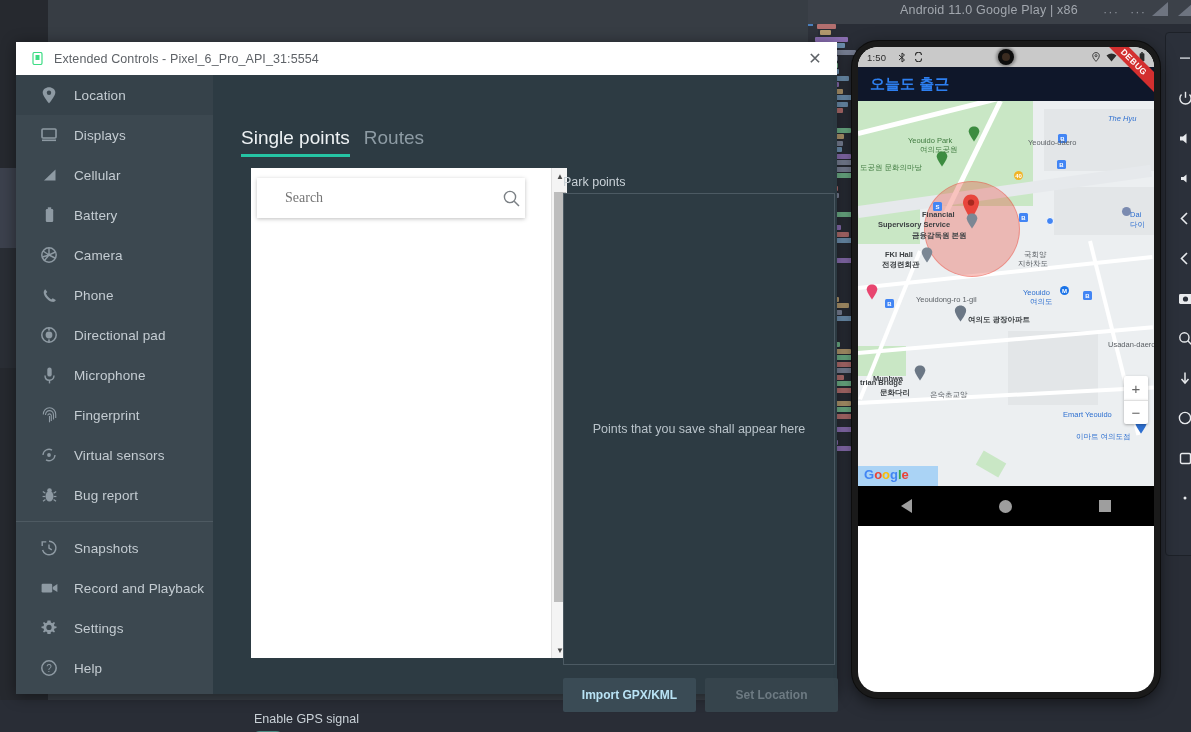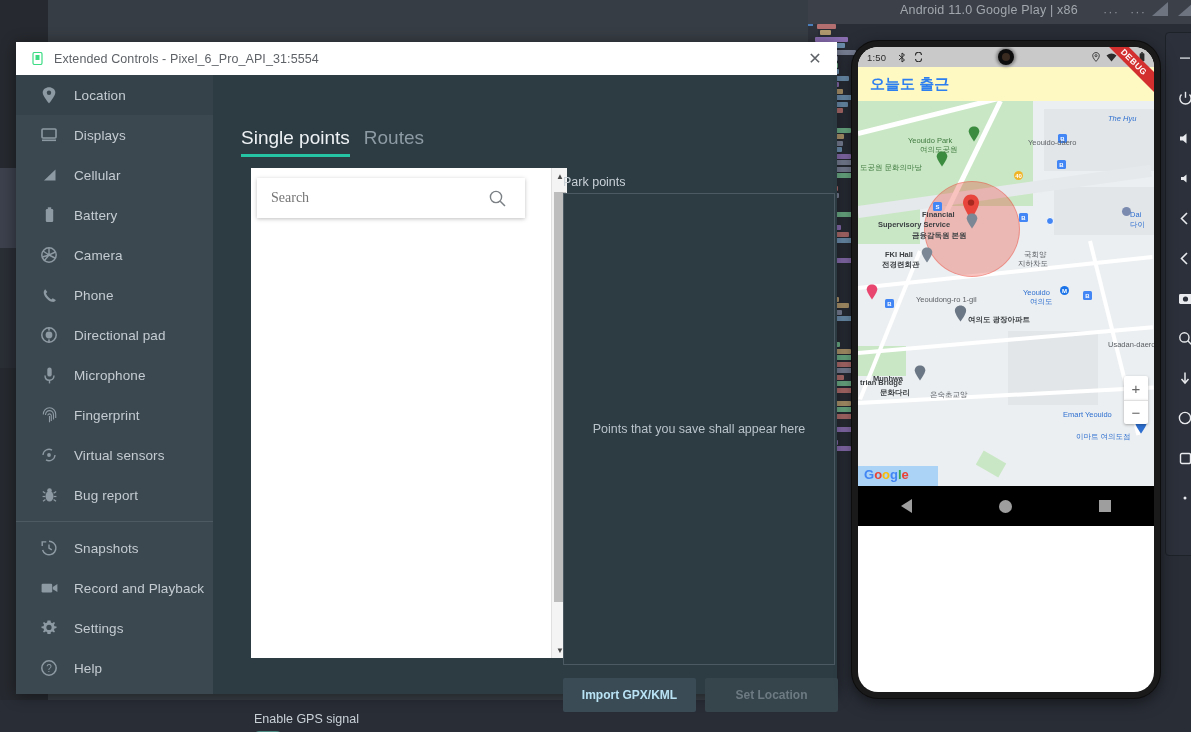--- a/index.html
+++ b/index.html
@@ -111,21 +111,21 @@
     background:#ffffff;
   }
   .ec-search-box {
     position:absolute; left:6px; top:10px; width:268px; height:40px;
     background:#ffffff; box-shadow:0 1px 4px rgba(0,0,0,.25);
     display:flex; align-items:center;
   }
   .ec-search-input {
     border:none; outline:none; background:transparent;
     font-family:"Liberation Serif", serif; font-size:14px; color:#be185d;
-    margin-left:14px; width:215px;
+    margin-left:28px; width:215px;
   }
   .ec-search-icon { margin-left:2px; color:#7b8085; display:flex; }
 
   .ec-scrollbar {
     position:absolute; left:338px; top:93px; width:16px; height:490px;
     background:#f4f4f4; border-left:1px solid #e0e0e0;
   }
   .ec-sb-arrow {
     position:absolute; left:0; width:16px; height:16px;
     display:flex; align-items:center; justify-content:center;
@@ -191,21 +191,21 @@
   .p-punchhole {
     position:absolute; left:50%; transform:translateX(-50%); top:2px;
     width:16px; height:16px; border-radius:50%; background:#0d0d0d;
     box-shadow:0 0 3px 2px rgba(0,0,0,.35);
   }
   .p-punchhole::after {
     content:''; position:absolute; left:4px; top:4px; width:8px; height:8px;
     border-radius:50%; background:#3a2b20;
   }
   .p-appbar {
-    height:34px; background:#fef9c3; display:flex; align-items:center;
+    height:34px; background:#0f172a; display:flex; align-items:center;
   }
   .p-apptitle {
     margin-left:12px; font-size:15px; font-weight:bold; color:#2d7ff0;
   }
   .p-debug-ribbon {
     position:absolute; right:-26px; top:8px; width:92px;
     background:#d32f2f; color:#fff; font-size:8.5px; font-weight:bold;
     text-align:center; padding:2px 0; transform:rotate(45deg);
     letter-spacing:.5px; z-index:5;
   }

